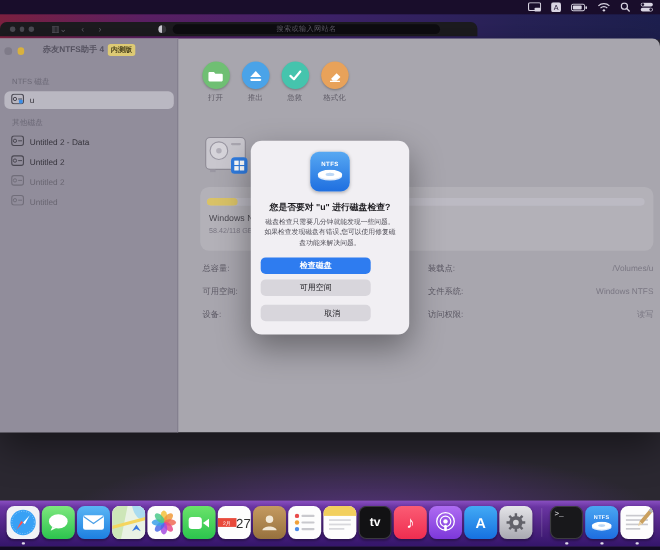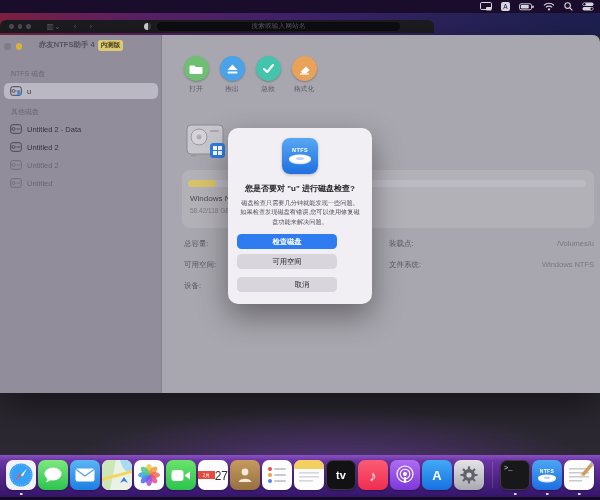--- a/index.html
+++ b/index.html
@@ -309,20 +309,24 @@
             </div>
           <div class="info-col" id="info-right" style="margin-left:0;">
               <div class="info-row">
                 <span class="info-label">装载点:</span>
                 <span class="info-value">/Volumes/u</span>
               </div>
               <div class="info-row">
                 <span class="info-label">文件系统:</span>
                 <span class="info-value">Windows NTFS</span>
               </div>
+              <div class="info-row">
+                <span class="info-label">访问权限:</span>
+                <span class="info-value">读写</span>
+              </div>
             </div>
         </div>
       </div>
     </main>
 
     <div class="dialog">
       <div class="dlg-icon">
         <span class="ntfs-word">NTFS</span>
         <svg width="24" height="11" viewBox="0 0 24 11">
           <ellipse cx="12" cy="6" rx="11" ry="4.2" fill="#dce9fb"></ellipse>

